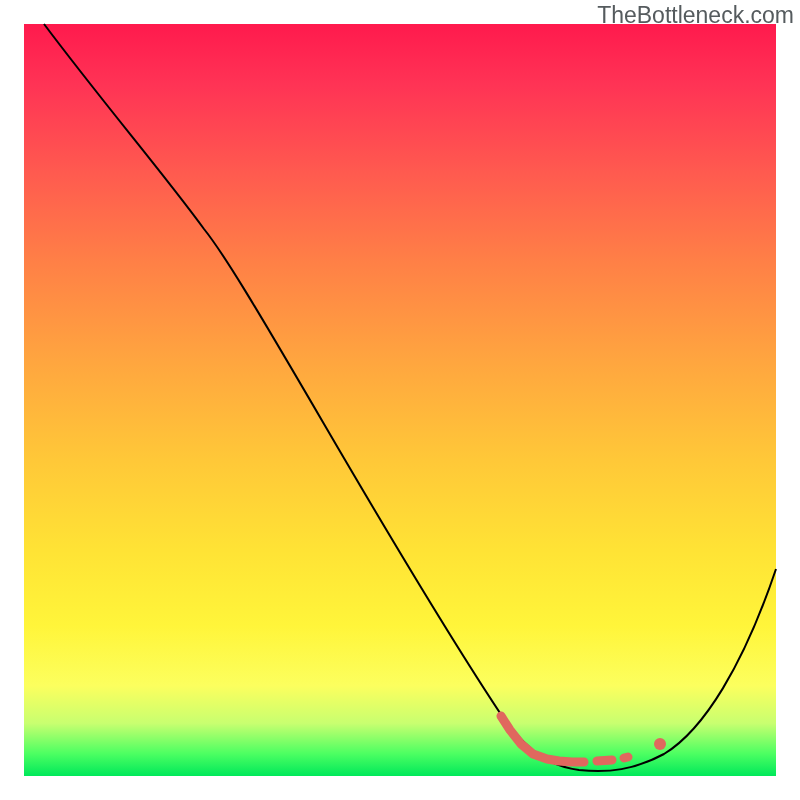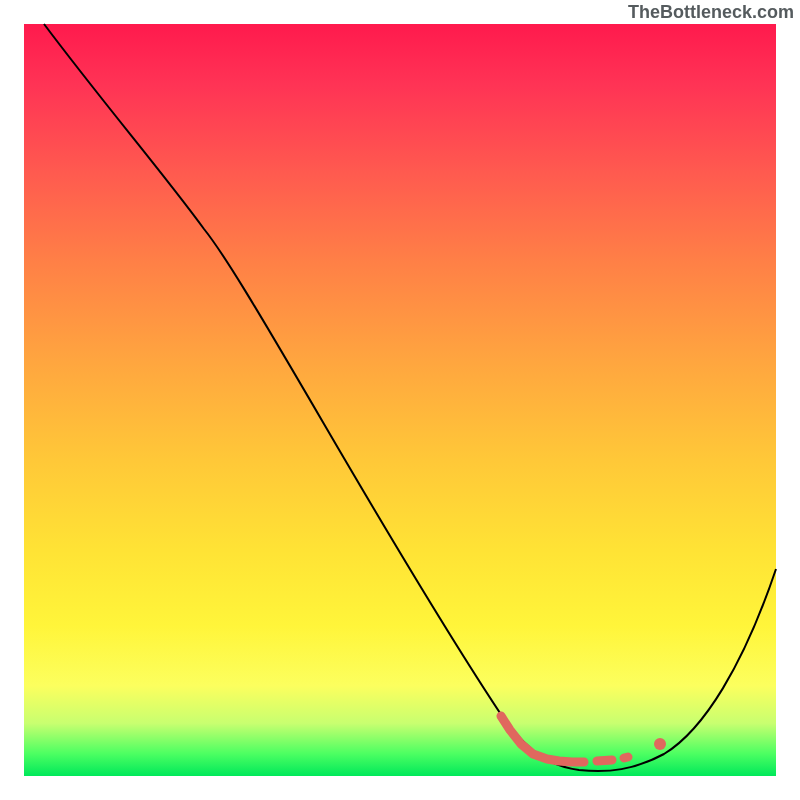--- a/index.html
+++ b/index.html
@@ -25,22 +25,22 @@
       #c8ff70 93%,
       #4dff62 97%,
       #00e85a 100%);
   }
 
   .watermark {
     position: absolute;
     top: 2px;
     right: 6px;
     color: #555b5e;
-    font-size: 18px;
-    font-weight: 700;
+    font-size: 23px;
+    font-weight: 400;
     letter-spacing: 0px;
   }
 
   svg.curve {
     position: absolute;
     inset: 0;
     width: 752px;
     height: 752px;
     overflow: visible;
   }

